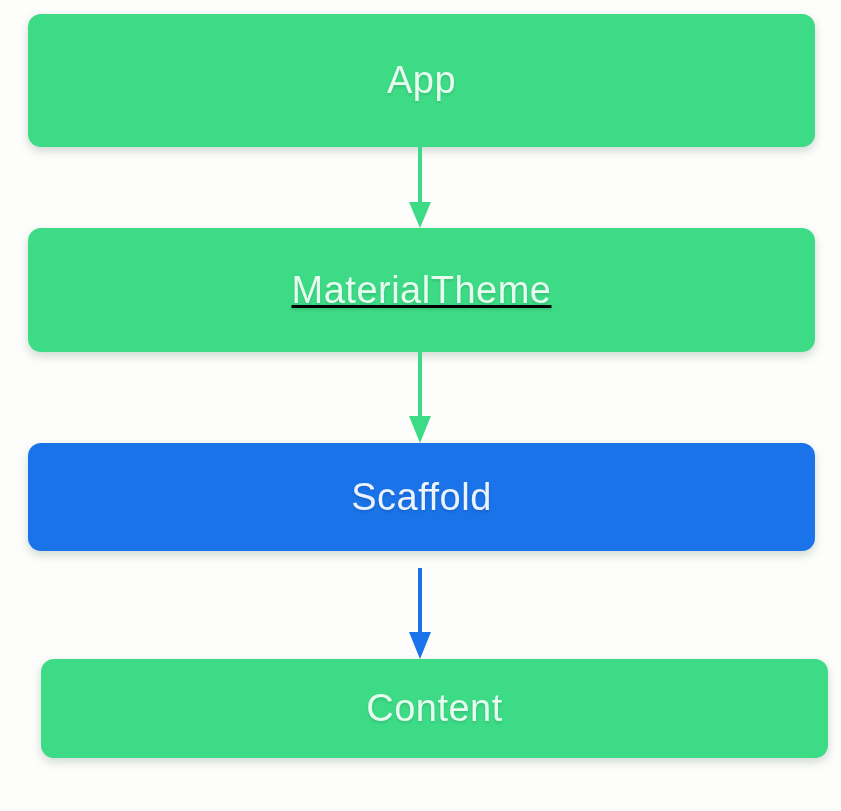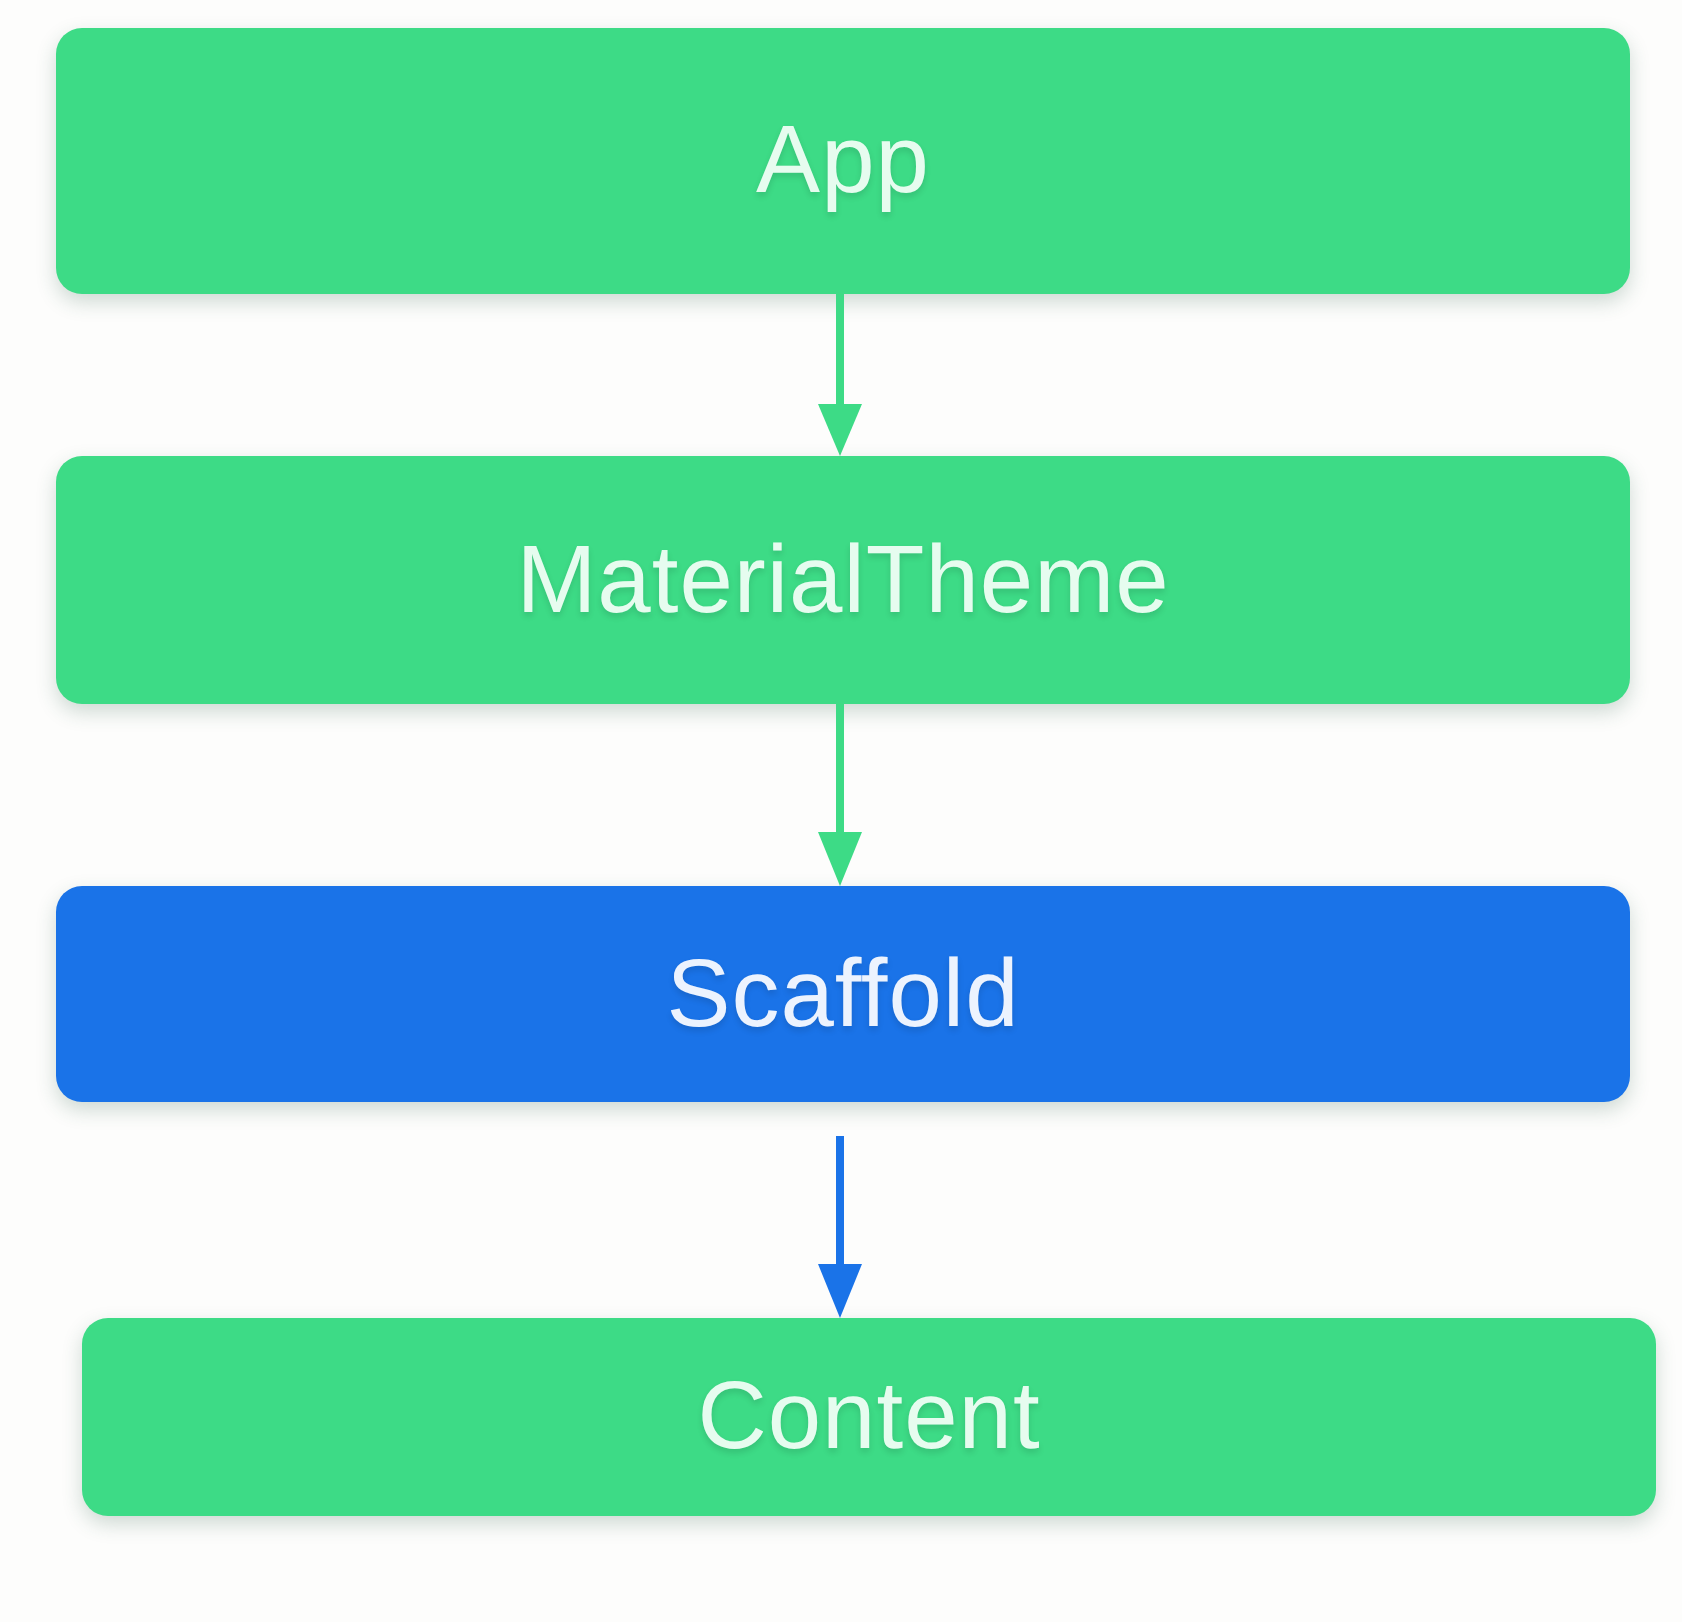--- a/index.html
+++ b/index.html
@@ -24,32 +24,32 @@
     display: flex;
     align-items: center;
     justify-content: center;
     box-shadow: 0 4px 10px rgba(40, 90, 70, 0.22);
   }
 
   .node--green { background: var(--green, #3ddb86); }
   .node--blue  { background: var(--blue, #1a73e8); }
 
   .node__label {
-    font-size: 48px;
+    font-size: 38px;
     font-weight: 400;
     letter-spacing: 0.5px;
     text-shadow: 0 2px 3px rgba(0, 0, 0, 0.12);
     white-space: nowrap;
   }
 
   .node--green .node__label { color: var(--text-on-green, #e6fcef); }
   .node--blue  .node__label { color: var(--text-on-blue, #ecf3fe); }
 
   .node--app            { top: 14px;  height: 133px; }
-  .node--material-theme { top: 228px; height: 124px; }
+  .node--material-theme { top: 228px; height: 124px; text-decoration: underline; }
   .node--scaffold       { top: 443px; height: 108px; }
   .node--content        { top: 659px; height: 99px; margin-left: 13px; }
 
   .arrow {
     position: absolute;
     left: 404px; 
     width: 32px;
     pointer-events: none;
   }
 

